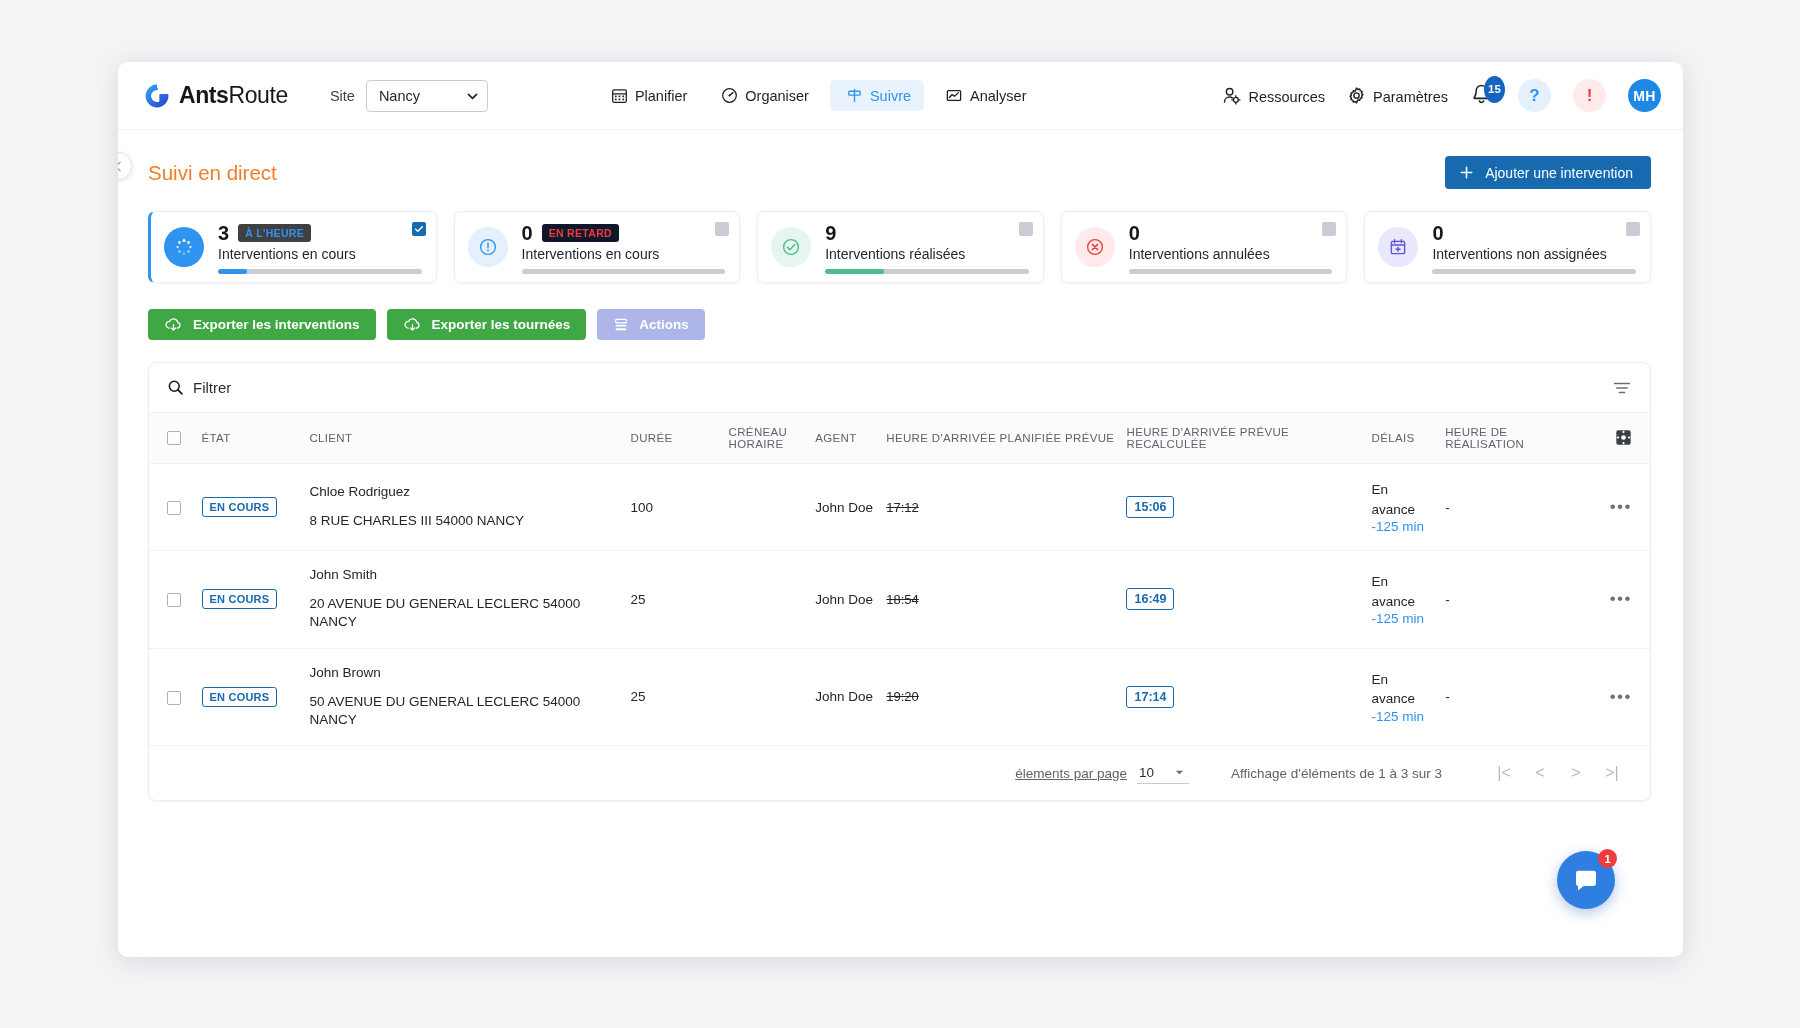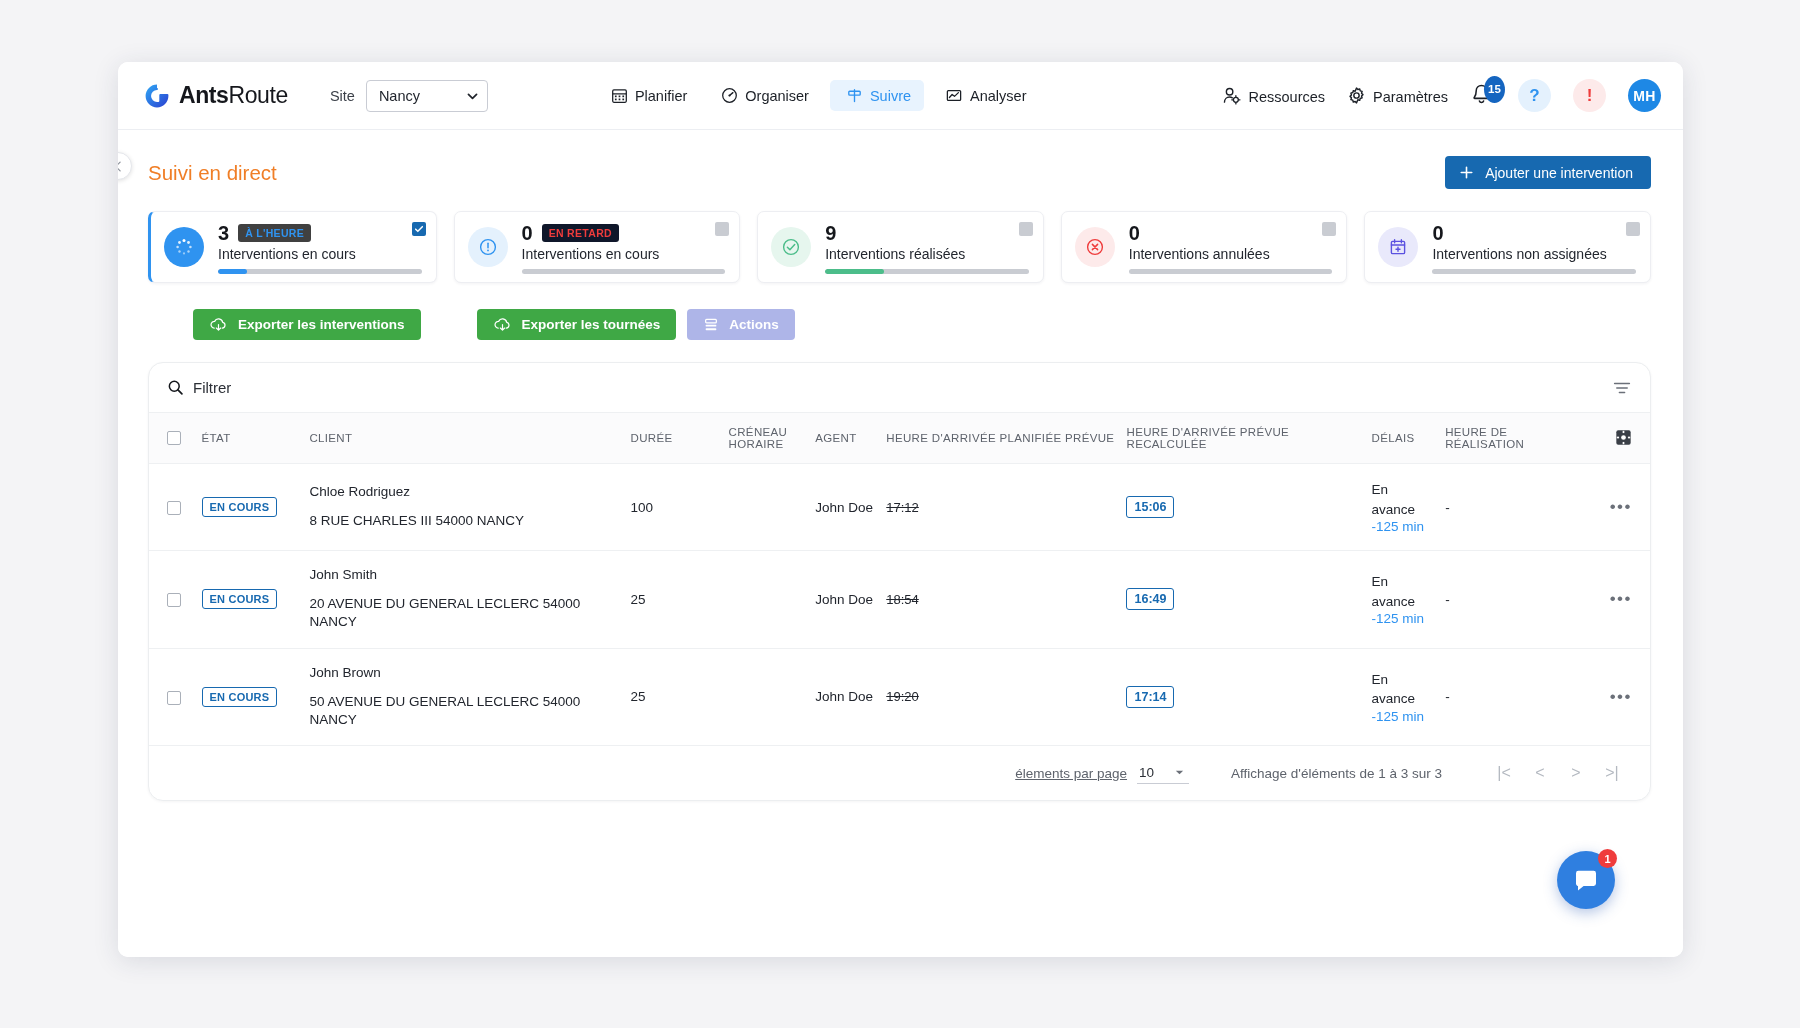--- a/index.html
+++ b/index.html
@@ -151,33 +151,32 @@
   }
   .card-check.on { background:#1769b0; display:flex;align-items:center;justify-content:center; }
 
   
   .btnrow { display:flex; gap:11px; margin-top:26px; }
   .btn-green {
     background:#3fa845; color:#fff; border:none; border-radius:4px;
     height:31px; padding:0 16px; font-size:13.5px; font-weight:700;
     display:flex;align-items:center;gap:10px;cursor:pointer;
     font-family:"Liberation Sans", sans-serif;
-    margin-left:45px;
   }
   .btn-lav {
     background:#aeb5e8; color:#fff; border:none; border-radius:4px;
     height:31px; padding:0 16px; font-size:13.5px; font-weight:700;
     display:flex;align-items:center;gap:10px;cursor:pointer;
     font-family:"Liberation Sans", sans-serif;
   }
 
   
   .panel {
     margin-top:22px; background:#fff;
-    border:1px solid #eceef0; border-radius:15px;
+    border:1px solid #eceef0; border-radius:8px;
     box-shadow:0 1px 3px rgba(30,40,60,0.05);
   }
   .filterbar {
     height:50px; display:flex; align-items:center;
     padding:0 18px 0 18px; border-bottom:1px solid #eef0f2;
   }
   .filter-left { display:flex; align-items:center; gap:9px; flex:1; }
   .filter-input {
     border:none; outline:none; font-size:15px; color:#2b2f36;
     font-family:"Liberation Sans", sans-serif; width:300px; background:transparent;

